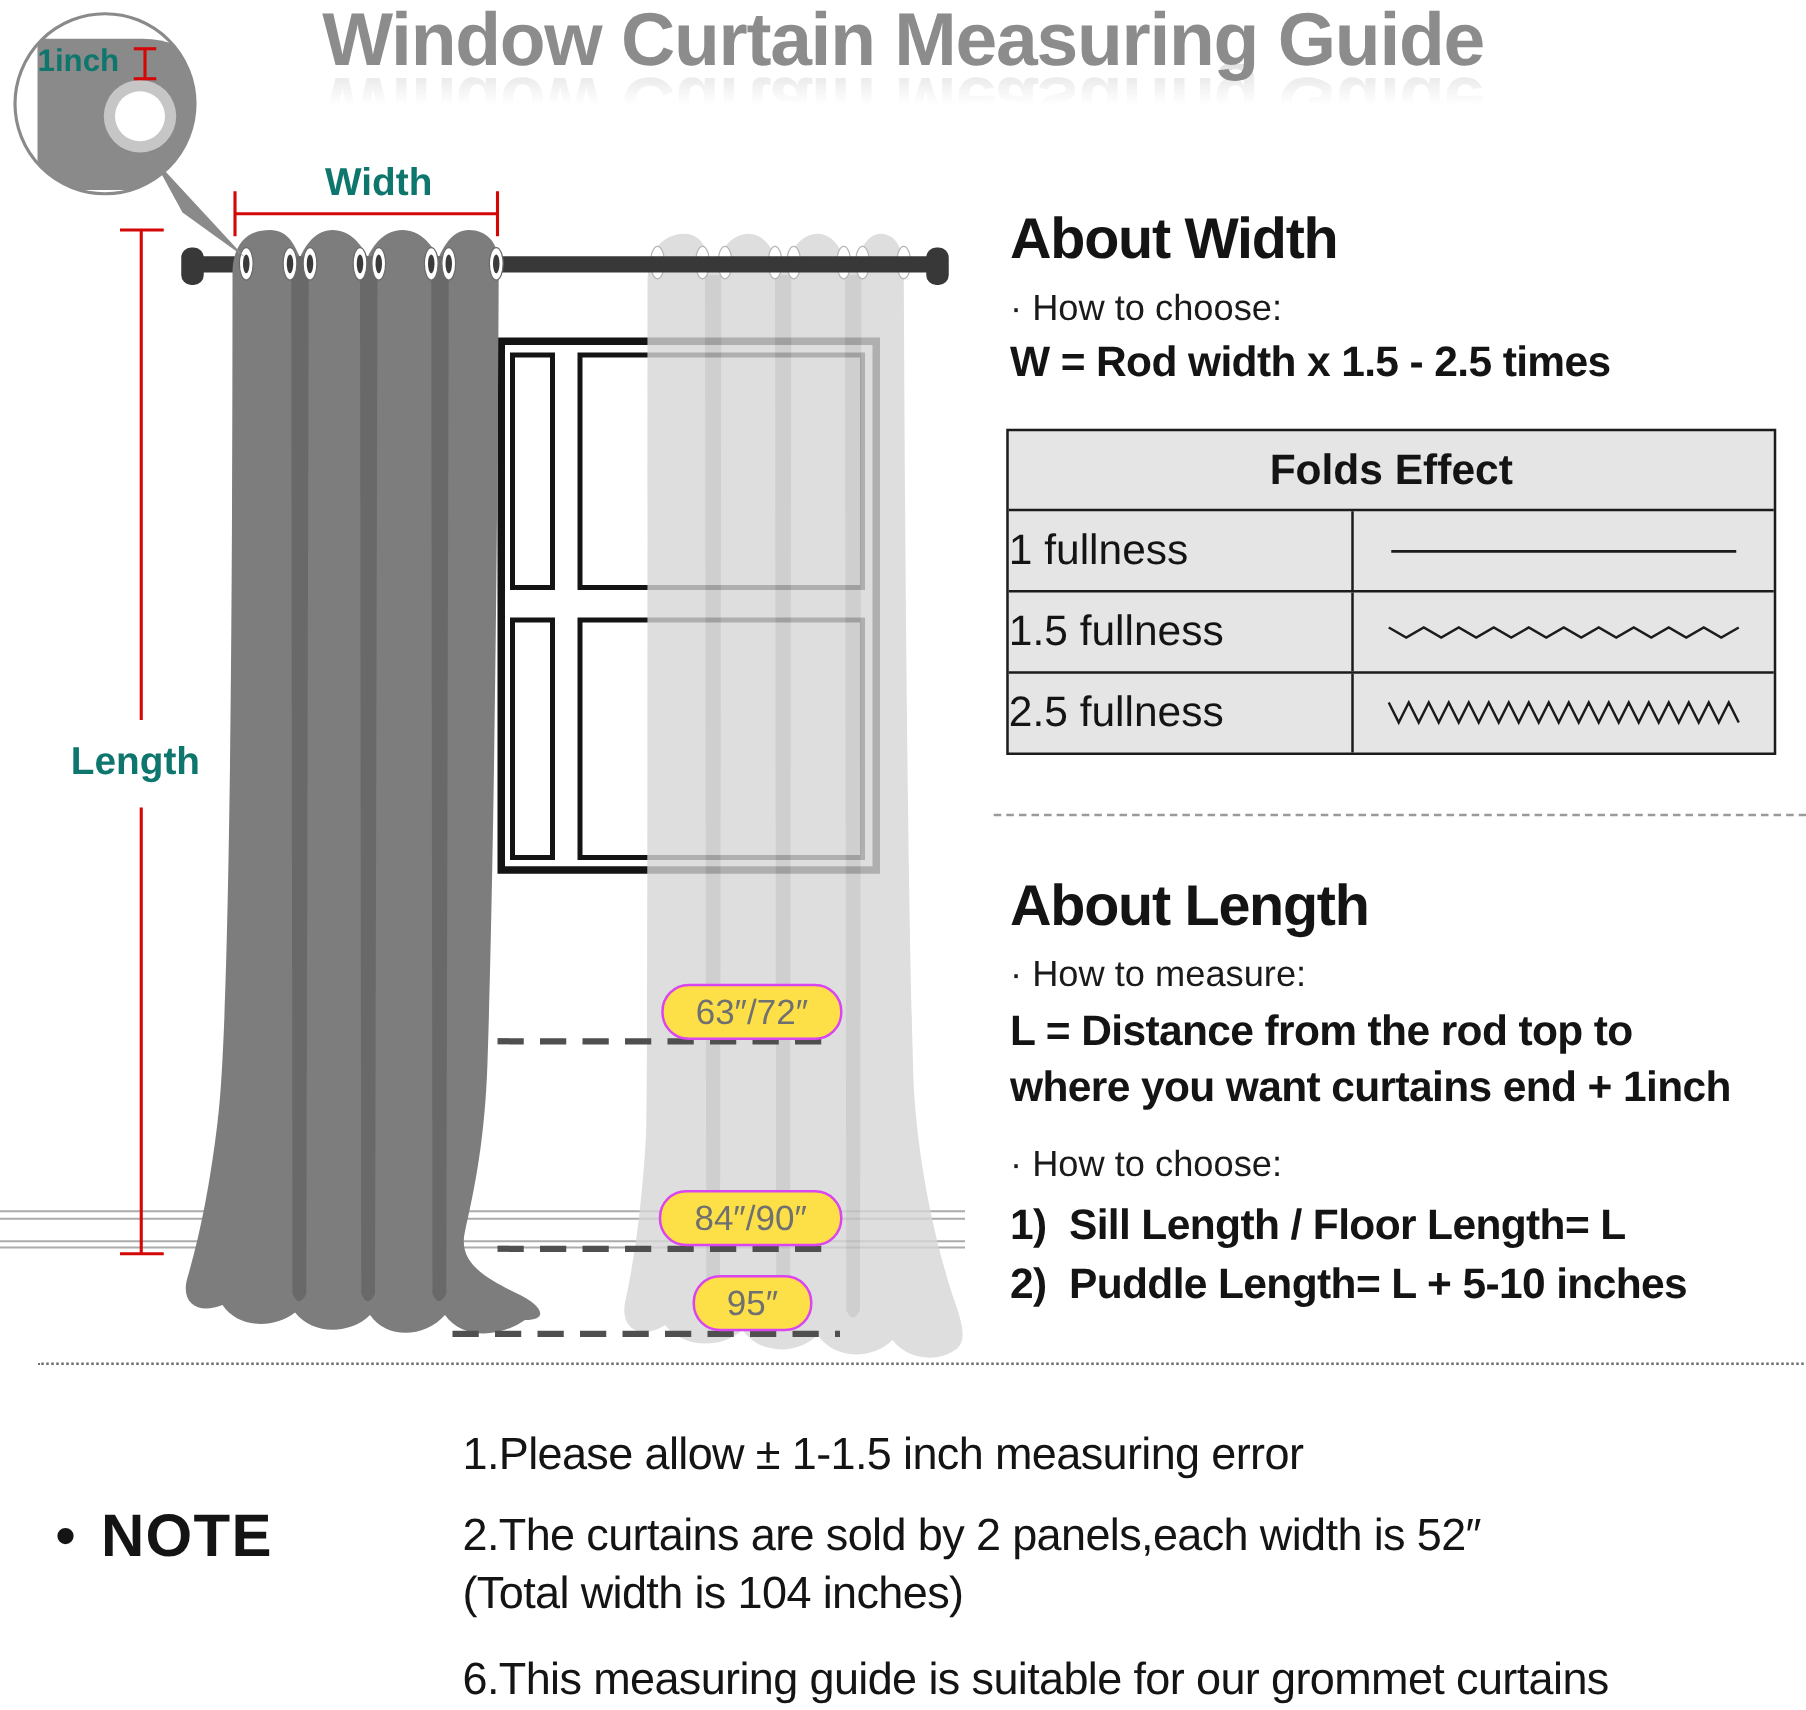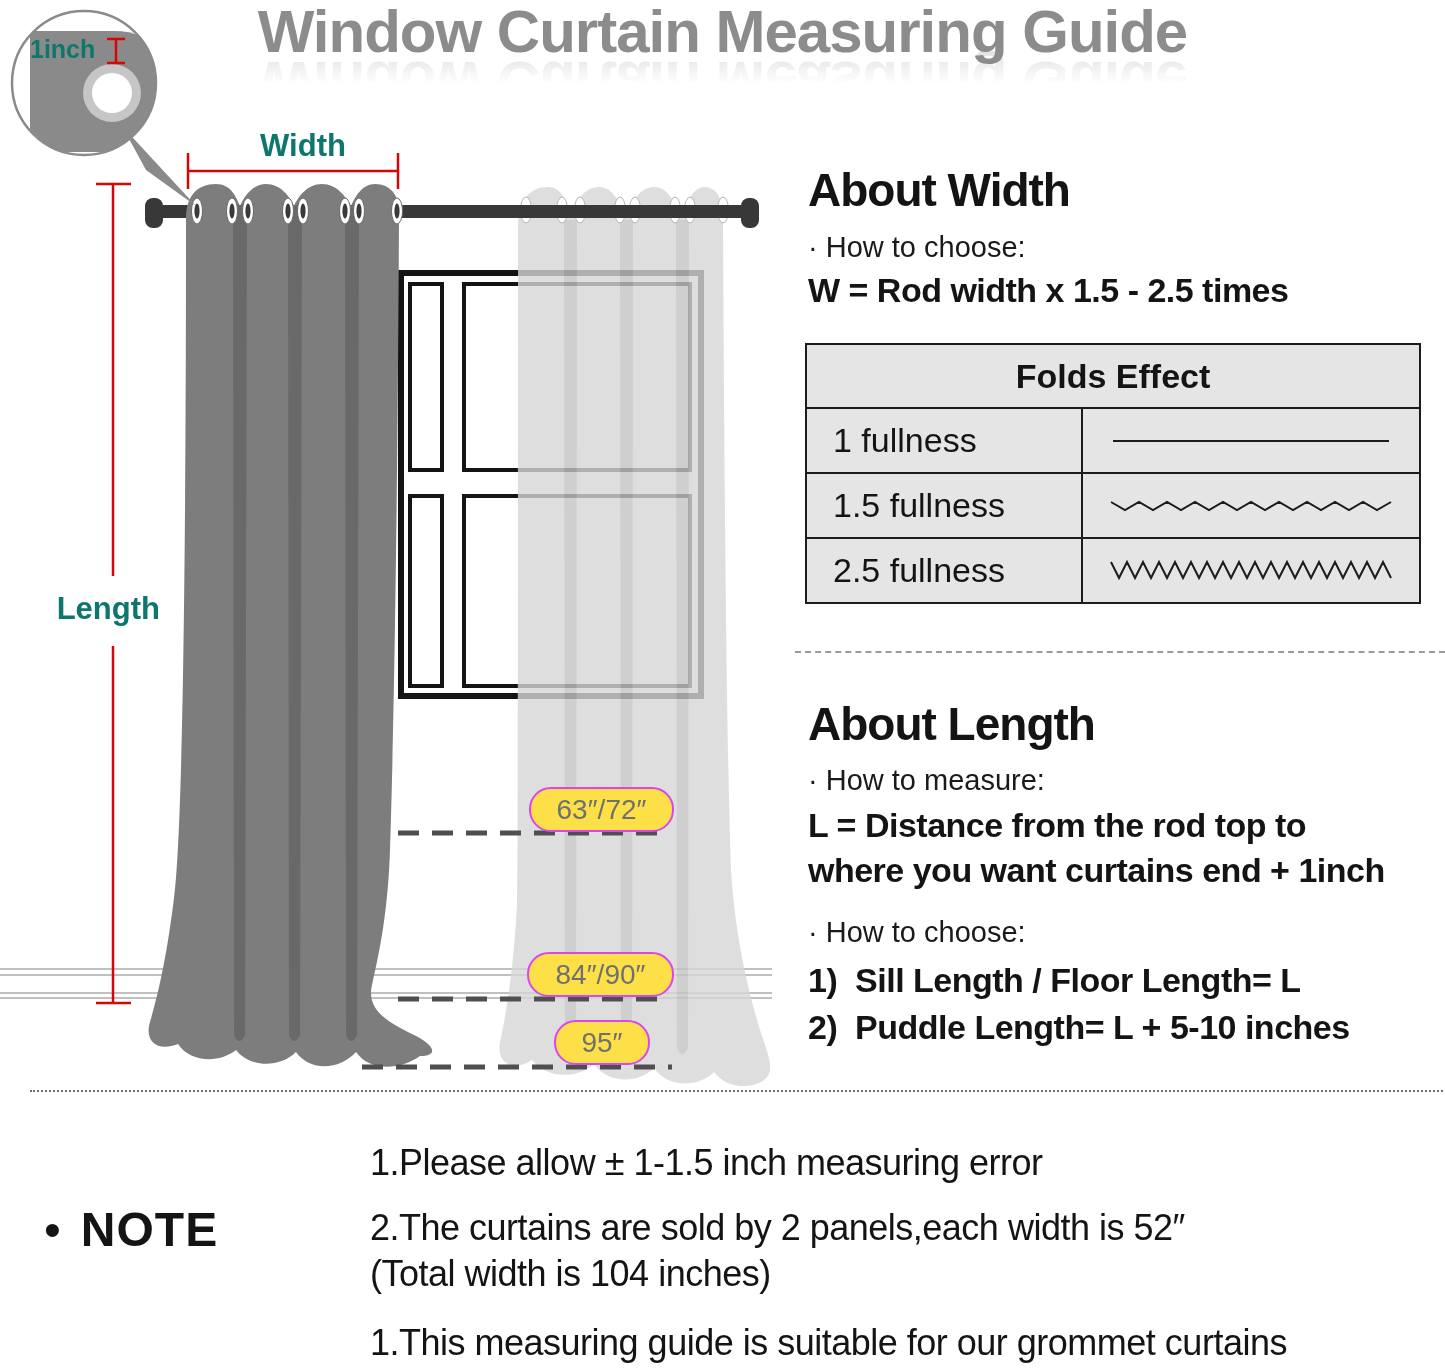--- a/index.html
+++ b/index.html
@@ -28,21 +28,21 @@
   .h2{font-size:46px;font-weight:bold;letter-spacing:-1px;}
   .body-sm{font-size:29px;color:#1a1a1a;}
   .formula{font-size:34px;font-weight:600;letter-spacing:-0.5px;}
   
   .folds-table{left:805px;top:343px;width:612px;border:2.5px solid #1c1c1c;background:#e5e5e5;z-index:2;}
   .ft-header{height:62px;display:flex;align-items:center;justify-content:center;
              font-size:34px;font-weight:600;border-bottom:2.5px solid #1c1c1c;}
   .ft-row{display:flex;height:63px;}
   .ft-row + .ft-row{border-top:2.5px solid #1c1c1c;}
   .ft-label{width:276px;border-right:2.5px solid #1c1c1c;display:flex;align-items:center;
-            padding-left:26px;font-size:34px;box-sizing:border-box;}
+            font-size:34px;box-sizing:border-box;}
   .ft-pattern{flex:1;display:flex;align-items:center;justify-content:center;}
   
   .sep-dashed{left:795px;top:651px;width:650px;border-top:2px dashed #9a9a9a;z-index:1;}
   .sep-dotted{left:30px;top:1090px;width:1413px;border-top:2.5px dotted #6e6e6e;z-index:1;}
   
   .note-head{left:44px;top:1202px;display:flex;align-items:center;gap:20px;z-index:2;}
   .note-bullet{font-size:48px;line-height:1;}
   .note-word{font-size:48px;font-weight:bold;letter-spacing:1px;}
   .note-item{left:370px;font-size:36px;letter-spacing:-0.5px;z-index:2;white-space:pre;}
   svg.diagram{left:0;top:0;z-index:1;}
@@ -241,15 +241,15 @@
 
   <div class="abs sep-dotted"></div>
 
   <div class="abs note-head">
     <span class="note-bullet">•</span>
     <span class="note-word">NOTE</span>
   </div>
   <div class="abs note-item" style="top:1142px;">1.Please allow ± 1-1.5 inch measuring error</div>
   <div class="abs note-item" style="top:1207px;">2.The curtains are sold by 2 panels,each width is 52″</div>
   <div class="abs note-item" style="top:1253px;">(Total width is 104 inches)</div>
-  <div class="abs note-item" style="top:1322px;">1.This measuring guide is suitable for our grommet curtains</div>
+  <div class="abs note-item" style="top:1322px;">6.This measuring guide is suitable for our grommet curtains</div>
 
 </div>
 
 </body></html>

